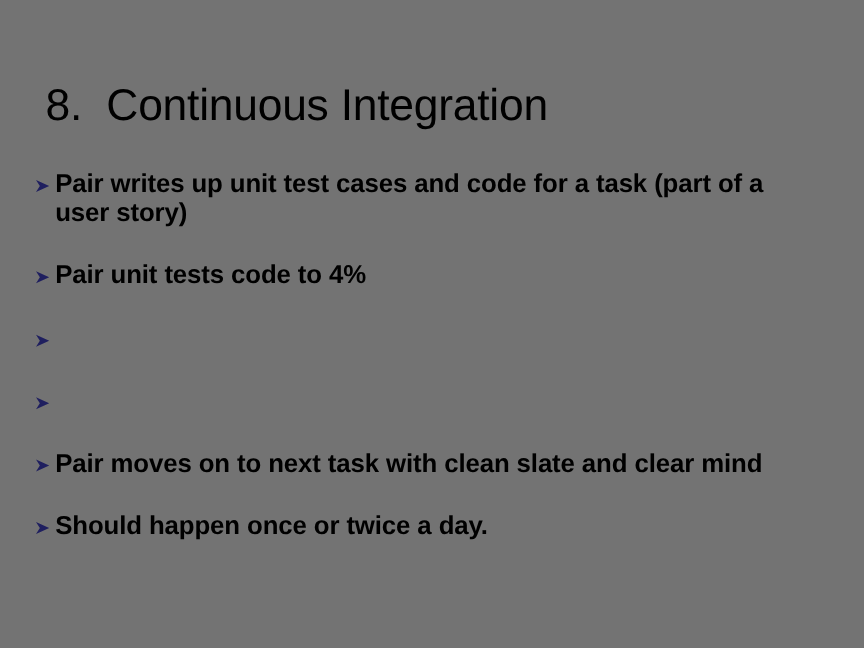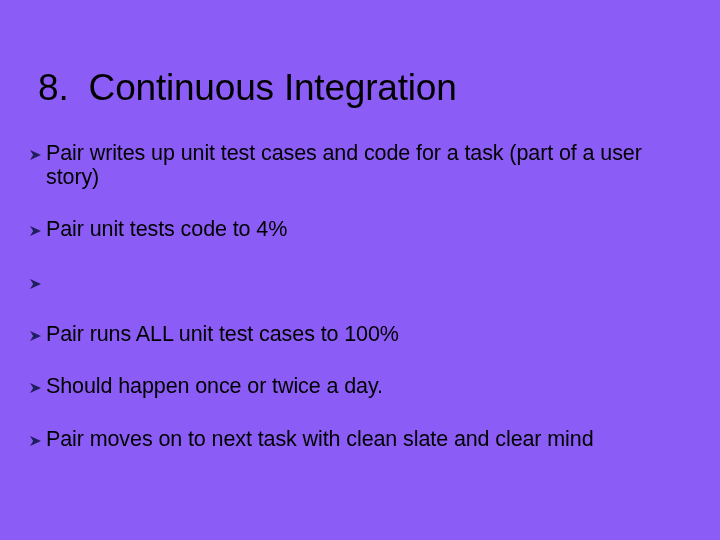--- a/index.html
+++ b/index.html
@@ -11,21 +11,21 @@
     height: 540px;
     background: #ffffff;
     font-family: "Liberation Sans", sans-serif;
     overflow: hidden;
   }
 
   #slide {
     position: relative;
     width: 720px;
     height: 540px;
-    background: #8b5cf6;
+    background: #737373;
     box-sizing: border-box;
   }
 
   #slide-title {
     position: absolute;
     left: 38px;
     top: 66px;
     width: 640px;
     font-size: 37px;
     line-height: 44px;
@@ -62,21 +62,21 @@
   }
 
   .bullet-marker svg {
     display: block;
   }
 
   .bullet-text {
     font-size: 21.5px;
     line-height: 23.5px;
     color: #000000;
-    font-weight: 400;
+    font-weight: 700;
     letter-spacing: -0.1px;
   }
 </style>
 </head>
 <body>
 
 <div id="slide">
 
   <div id="slide-title">8.  Continuous Integration</div>
 
@@ -107,35 +107,34 @@
         </svg>
       </span>
     </div>
 
     <div class="bullet-item">
       <span class="bullet-marker">
         <svg width="16" height="16" viewBox="0 0 16 16" aria-hidden="true">
           <path d="M2 3 L13 8 L2 13 L5.2 8 Z" fill="currentColor"></path>
         </svg>
       </span>
-      <span class="bullet-text">Pair runs ALL unit test cases to 100%</span>
+    </div>
+
+    <div class="bullet-item">
+      <span class="bullet-marker">
+        <svg width="16" height="16" viewBox="0 0 16 16" aria-hidden="true">
+          <path d="M2 3 L13 8 L2 13 L5.2 8 Z" fill="currentColor"></path>
+        </svg>
+      </span>
+      <span class="bullet-text">Pair moves on to next task with clean slate and clear mind</span>
     </div>
 
     <div class="bullet-item">
       <span class="bullet-marker">
         <svg width="16" height="16" viewBox="0 0 16 16" aria-hidden="true">
           <path d="M2 3 L13 8 L2 13 L5.2 8 Z" fill="currentColor"></path>
         </svg>
       </span>
       <span class="bullet-text">Should happen once or twice a day.</span>
     </div>
 
-    <div class="bullet-item">
-      <span class="bullet-marker">
-        <svg width="16" height="16" viewBox="0 0 16 16" aria-hidden="true">
-          <path d="M2 3 L13 8 L2 13 L5.2 8 Z" fill="currentColor"></path>
-        </svg>
-      </span>
-      <span class="bullet-text">Pair moves on to next task with clean slate and clear mind</span>
-    </div>
-
   </div>
 </div>
 
 </body></html>

